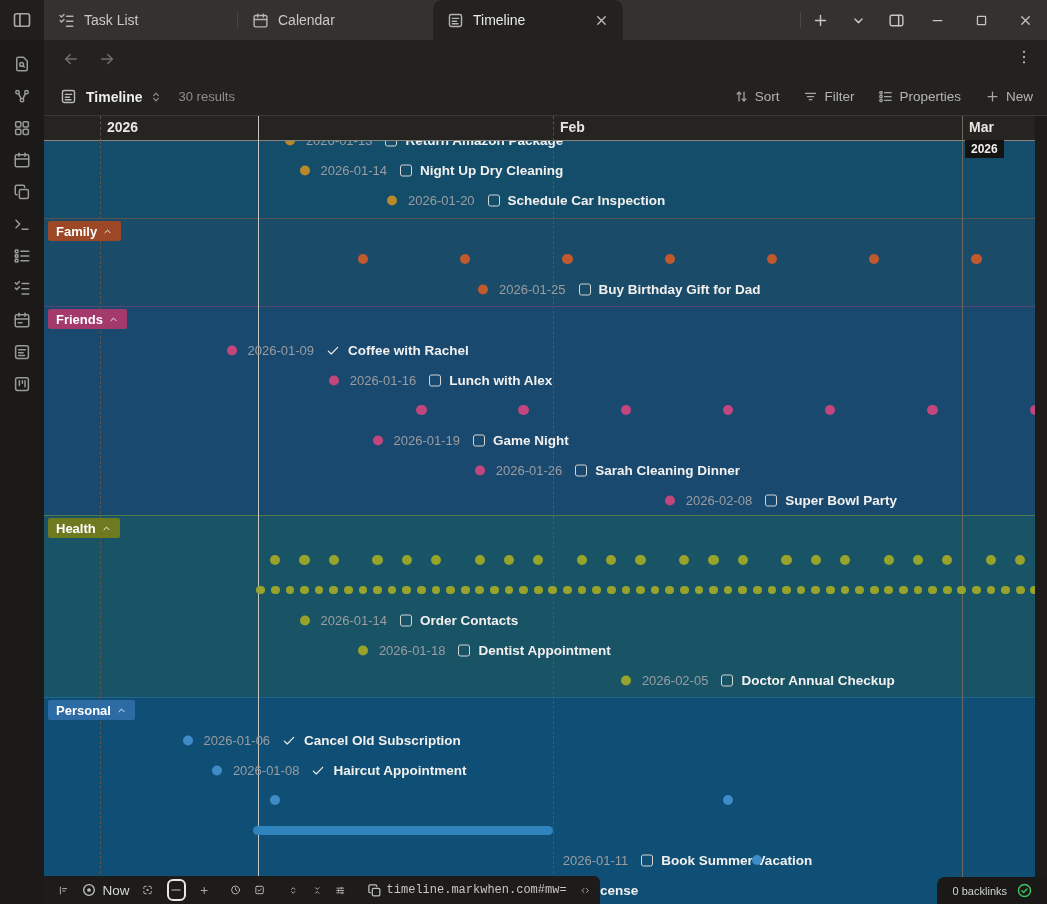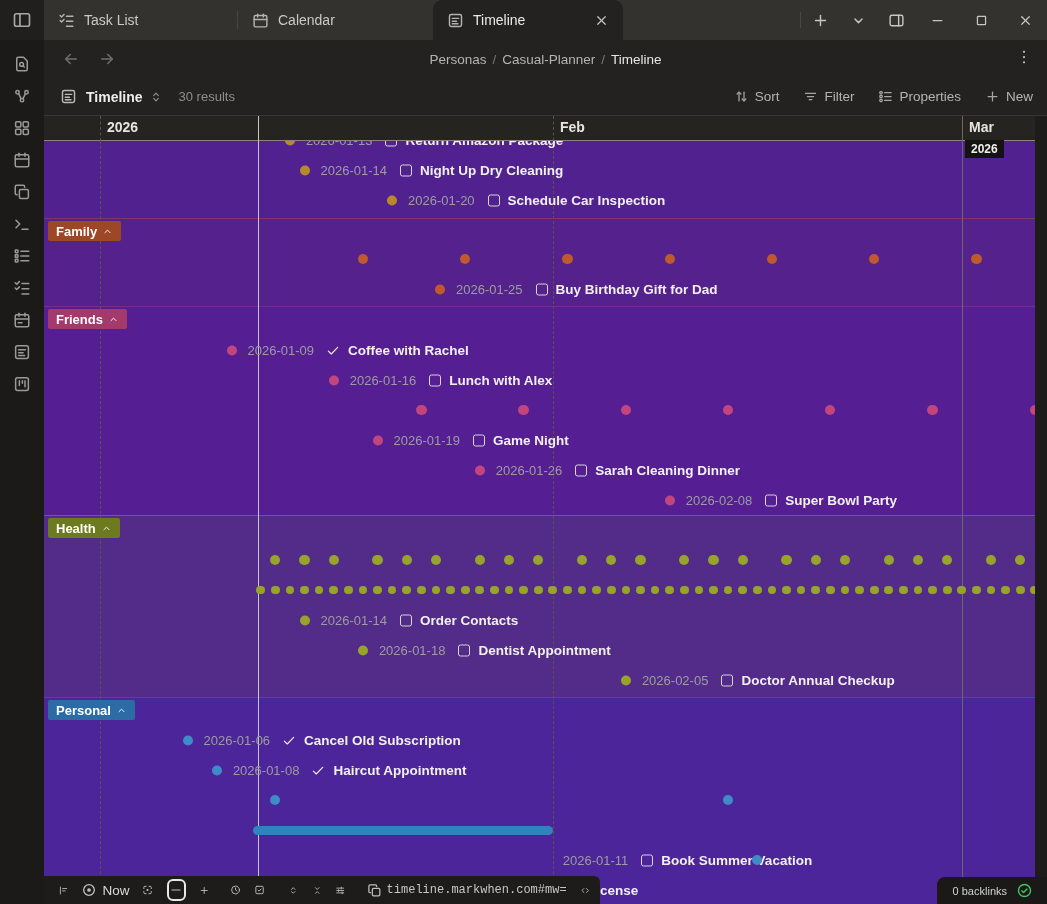--- a/index.html
+++ b/index.html
@@ -37,21 +37,21 @@
   .viewrow { height:38px; display:flex; align-items:center; padding:0 14px 0 16px; border-bottom:1px solid #393733; flex:none; }
   .viewrow .vicon { color:#b9b9b6; }
   .view-name { font-size:14px; font-weight:600; color:#ededea; margin-left:9px; }
   .view-switch { color:#8f8f8c; margin-left:6px; }
   .results { font-size:13px; color:#8d8d8a; margin-left:16px; }
   .view-actions { margin-left:auto; display:flex; align-items:center; gap:24px; }
   .va-btn { display:flex; align-items:center; gap:6px; color:#b4b4b1; font-size:13.5px; }
   .va-btn .ic { color:#a6a6a3; }
 
   
-  .tl { position:relative; flex:1; background:#4c1d95; overflow:hidden; }
+  .tl { position:relative; flex:1; background:#0c4a6e; overflow:hidden; }
   .band { position:absolute; left:0; right:0; z-index:1; }
   .vline { position:absolute; width:0; border-left:1px dashed #57544e; z-index:2; }
   .vline.solid { border-left:1px solid #6b6862; }
   .vline.now { border-left:1.5px solid #c6c6c2; }
   .tl-header { position:absolute; top:0; left:0; right:0; height:25px; background:#262420; border-bottom:1px solid #88857f; z-index:4; }
   .month-label { position:absolute; top:3px; font-size:14px; font-weight:700; color:#e7e5e1; z-index:6; }
   .year-box { position:absolute; top:24px; background:#141311; color:#f0efec; font-size:12px; font-weight:700; padding:2px 6px; z-index:6; }
   .badge { position:absolute; z-index:5; display:flex; align-items:center; gap:5px; color:#fff; font-size:13px; font-weight:700; padding:2.5px 8px; border-radius:2px; }
   .badge .ic { color:#fff; }
   .ev { position:absolute; display:flex; align-items:center; transform:translateY(-50%); z-index:3; white-space:nowrap; }
@@ -307,23 +307,20 @@
                 <line x1="19" y1="12" x2="5" y2="12"></line>
                 <path d="M11 6l-6 6 6 6"></path>
               </svg>
             </span>
           <span class="ic" style="width:18px;height:18px">
               <svg viewBox="0 0 24 24">
                 <line x1="5" y1="12" x2="19" y2="12"></line>
                 <path d="M13 6l6 6-6 6"></path>
               </svg>
             </span>
-        </div>
-        <div class="breadcrumb">
-          <span>Personas</span><span class="crumb-sep">/</span><span>Casual-Planner</span><span class="crumb-sep">/</span><span class="current">Timeline</span>
         </div>
         <div class="nav-more">
           <span class="ic" style="width:18px;height:18px">
               <svg viewBox="0 0 24 24">
                 <circle cx="12" cy="5" r="1.5" fill="currentColor" stroke="none"></circle>
                 <circle cx="12" cy="12" r="1.5" fill="currentColor" stroke="none"></circle>
                 <circle cx="12" cy="19" r="1.5" fill="currentColor" stroke="none"></circle>
               </svg>
             </span>
         </div>
@@ -438,21 +435,21 @@
               </svg>
             </span>
           </div>
           <div class="sdot" style="left:313.7px;top:137.8px;width:10.4px;height:10.4px;background:#c05a2c"></div>
           <div class="sdot" style="left:416.0px;top:137.8px;width:10.4px;height:10.4px;background:#c05a2c"></div>
           <div class="sdot" style="left:518.2px;top:137.8px;width:10.4px;height:10.4px;background:#c05a2c"></div>
           <div class="sdot" style="left:620.5px;top:137.8px;width:10.4px;height:10.4px;background:#c05a2c"></div>
           <div class="sdot" style="left:722.7px;top:137.8px;width:10.4px;height:10.4px;background:#c05a2c"></div>
           <div class="sdot" style="left:825.0px;top:137.8px;width:10.4px;height:10.4px;background:#c05a2c"></div>
           <div class="sdot" style="left:927.2px;top:137.8px;width:10.4px;height:10.4px;background:#c05a2c"></div>
-          <div class="ev" style="left:391px;top:173px">
+          <div class="ev" style="left:434px;top:173px">
             <span class="dot" style="background:#c05a2c"></span>
             <span class="date">2026-01-25</span>
             <span class="cb"></span>
             <span class="title">Buy Birthday Gift for Dad</span>
           </div>
           <div class="badge" style="left:4px;top:193px;background:#a33a6b">
             <span>Friends</span>
             <span class="ic" style="width:11px;height:11px">
               <svg viewBox="0 0 24 24">
                 <path d="M6.5 14.5L12 9l5.5 5.5"></path>

